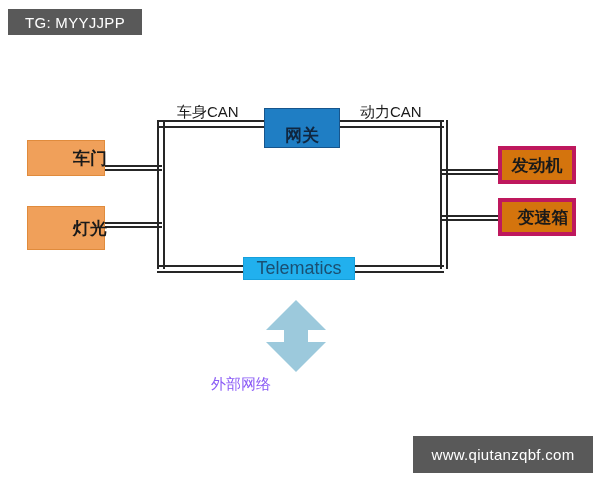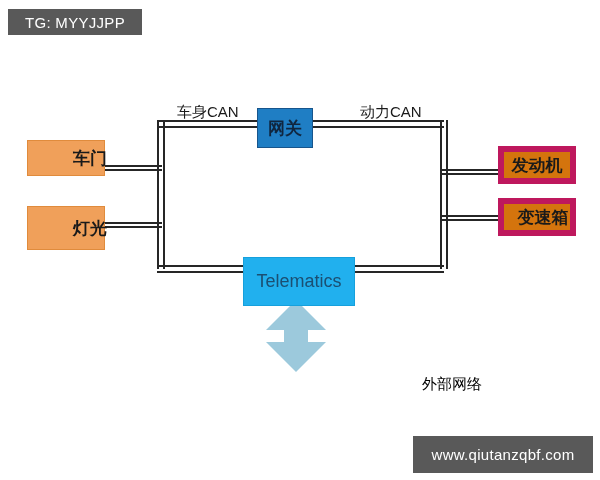--- a/index.html
+++ b/index.html
@@ -55,21 +55,21 @@
   .node-left {
     background: #F0A05A;
     border: 1px solid #E08B3C;
     color: #1a1a1a;
     font-size: 17px;
     font-weight: 700;
     padding-left: 48px;
   }
   .node-right {
     background: #D4740D;
-    border: 6px solid #be185d;
+    border: 4px solid #be185d;
     color: #1a1a1a;
     font-size: 17px;
     font-weight: 700;
   }
   .node-gateway {
     background: #1F7EC4;
     border: 1px solid #17558C;
     color: #10263f;
     font-size: 17px;
     font-weight: 700;
@@ -124,23 +124,23 @@
     top: 300px;
     width: 60px;
     height: 72px;
     z-index: 4;
   }
   #ext-label {
     position: absolute;
     left: 0;
     top: 375px;
     width: 482px;
-    text-align: right;
+    text-align: center;
     font-size: 15px;
-    color: #000000;
+    color: #8b5cf6;
     z-index: 4;
   }
 </style>
 </head>
 <body>
 
 <div id="canvas">
 
   <div class="watermark" id="wm-top">TG: MYYJJPP</div>
 
@@ -173,25 +173,25 @@
   </div>
 
   <div class="node node-right" style="left:498px; top:146px; width:78px; height:38px;">
     <span>发动机</span>
   </div>
 
   <div class="node node-right" style="left:498px; top:198px; width:78px; height:38px;padding-left:12px;">
     <span>变速箱</span>
   </div>
 
-  <div class="node node-gateway" style="left:257px; top:108px; width:56px; height:40px;">
+  <div class="node node-gateway" style="left:264px; top:108px; width:76px; height:40px;align-items:flex-end;">
     <span>网关</span>
   </div>
 
-  <div class="node node-telematics" style="left:243px; top:257px; width:112px; height:49px;">
+  <div class="node node-telematics" style="left:243px; top:257px; width:112px; height:23px;">
     <span>Telematics</span>
   </div>
 
   <svg id="ext-arrow" viewBox="0 0 60 72">
     <polygon points="30,0 60,30 42,30 42,42 60,42 30,72 0,42 18,42 18,30 0,30" fill="#9CC9DC"></polygon>
   </svg>
 
   <div id="ext-label">外部网络</div>
 
 </div>

